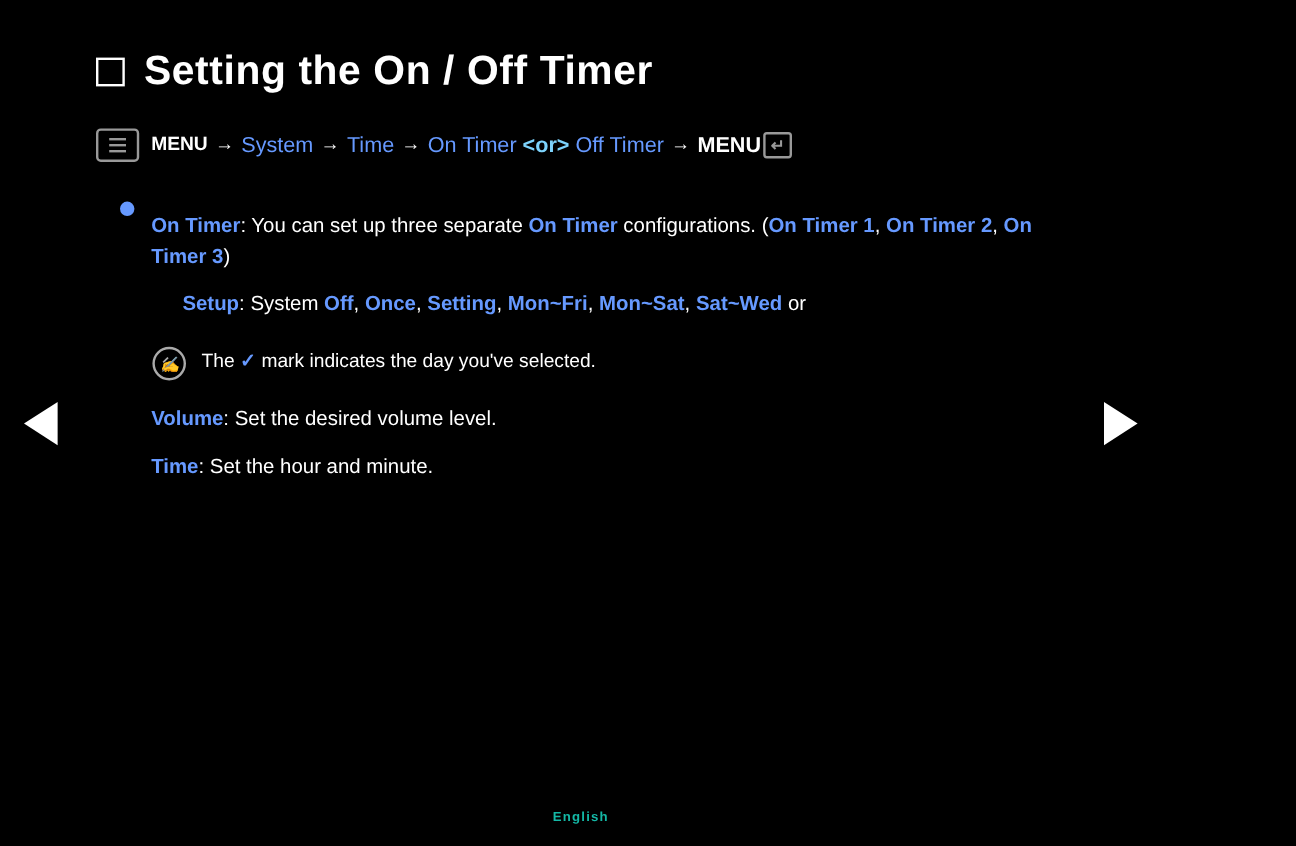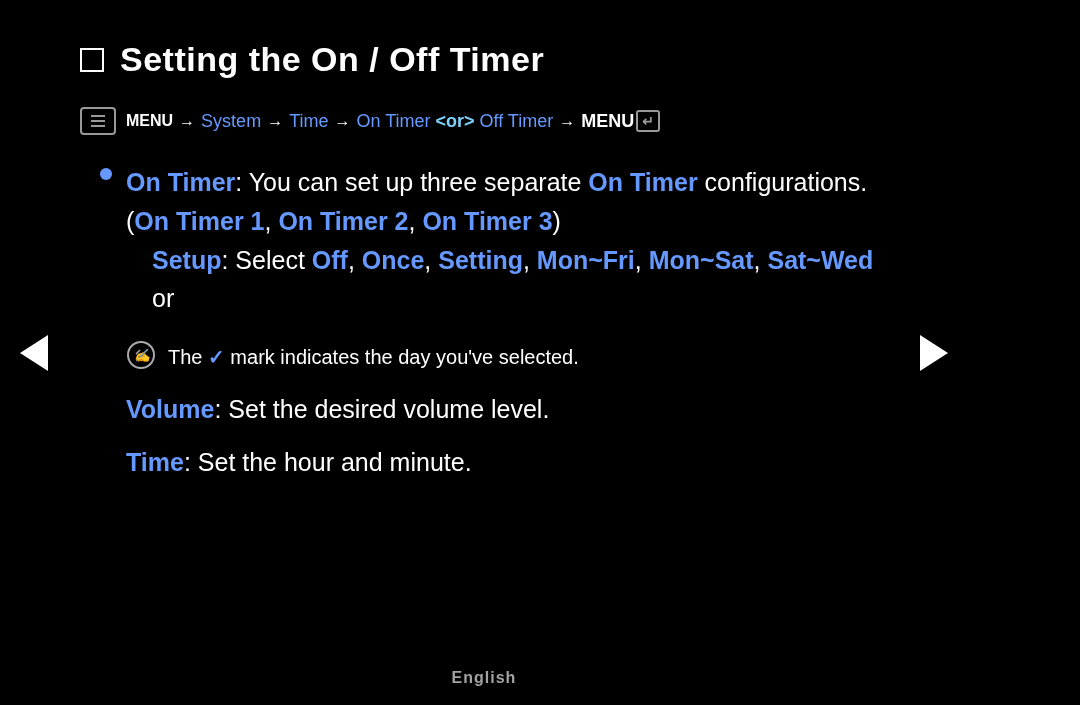--- a/index.html
+++ b/index.html
@@ -128,23 +128,24 @@
       background: #6699ff;
       flex-shrink: 0;
       margin-top: 5px;
     }
 
     .bullet-content {
       flex: 1;
     }
 
     .line {
-      font-size: 25px;
+      font-size: 17px;
       line-height: 1.55;
       color: #fff;
+      margin-top: 12px;
     }
 
     .blue {
       color: #6699ff;
       font-weight: bold;
     }
 
     .bold-white {
       color: #fff;
       font-weight: bold;
@@ -171,21 +172,21 @@
       position: relative;
       margin-top: 0px;
     }
 
     .note-icon svg {
       width: 30px;
       height: 30px;
     }
 
     .note-text {
-      font-size: 20px;
+      font-size: 16px;
       color: #fff;
       line-height: 1.5;
       padding-top: 2px;
     }
 
     .time-section {
       padding-left: 26px;
       margin-bottom: 14px;
     }
 
@@ -234,22 +235,22 @@
       border-top: 18px solid transparent;
       border-bottom: 18px solid transparent;
       border-left: 28px solid #fff;
     }
 
     .footer {
       position: absolute;
       bottom: 18px;
       left: 50%;
       transform: translateX(-50%);
-      color: #a3a3a3;
-      font-size: 16px;
+      color: #14b8a6;
+      font-size: 11px;
       font-weight: bold;
       letter-spacing: 1px;
     }
   </style>
 </head>
 <body>
 
 <div class="page-container">
 
   <div class="title-row">
@@ -282,21 +283,21 @@
 
   <div class="content-area">
 
     <div class="bullet-section">
       <div class="bullet-dot"></div>
       <div class="bullet-content">
         <div class="line">
           <span class="blue">On Timer</span><span>: You can set up three separate </span><span class="blue">On Timer</span><span> configurations. (</span><span class="blue">On Timer 1</span><span>, </span><span class="blue">On Timer 2</span><span>, </span><span class="blue">On Timer 3</span><span>)</span>
         </div>
         <div class="line setup-section">
-          <span class="blue">Setup</span><span>: Select </span><span class="blue">Off</span><span>, </span><span class="blue">Once</span><span>, </span><span class="blue">Setting</span><span>, </span><span class="blue">Mon~Fri</span><span>, </span><span class="blue">Mon~Sat</span><span>, </span><span class="blue">Sat~Wed</span><span> or</span>
+          <span class="blue">Setup</span><span>: System </span><span class="blue">Off</span><span>, </span><span class="blue">Once</span><span>, </span><span class="blue">Setting</span><span>, </span><span class="blue">Mon~Fri</span><span>, </span><span class="blue">Mon~Sat</span><span>, </span><span class="blue">Sat~Wed</span><span> or</span>
         </div>
       </div>
     </div>
 
     <div class="note-row">
       <div class="note-icon">
         <svg viewBox="0 0 30 30" fill="none" xmlns="http://www.w3.org/2000/svg">
           <circle cx="15" cy="15" r="13" stroke="#aaa" stroke-width="2"></circle>
           <path d="M10 14 L14 10 L10 14" stroke="#aaa" stroke-width="1.5"></path>
           <text x="8" y="20" font-size="13" fill="#aaa" font-style="italic" font-family="Arial">✍</text>

